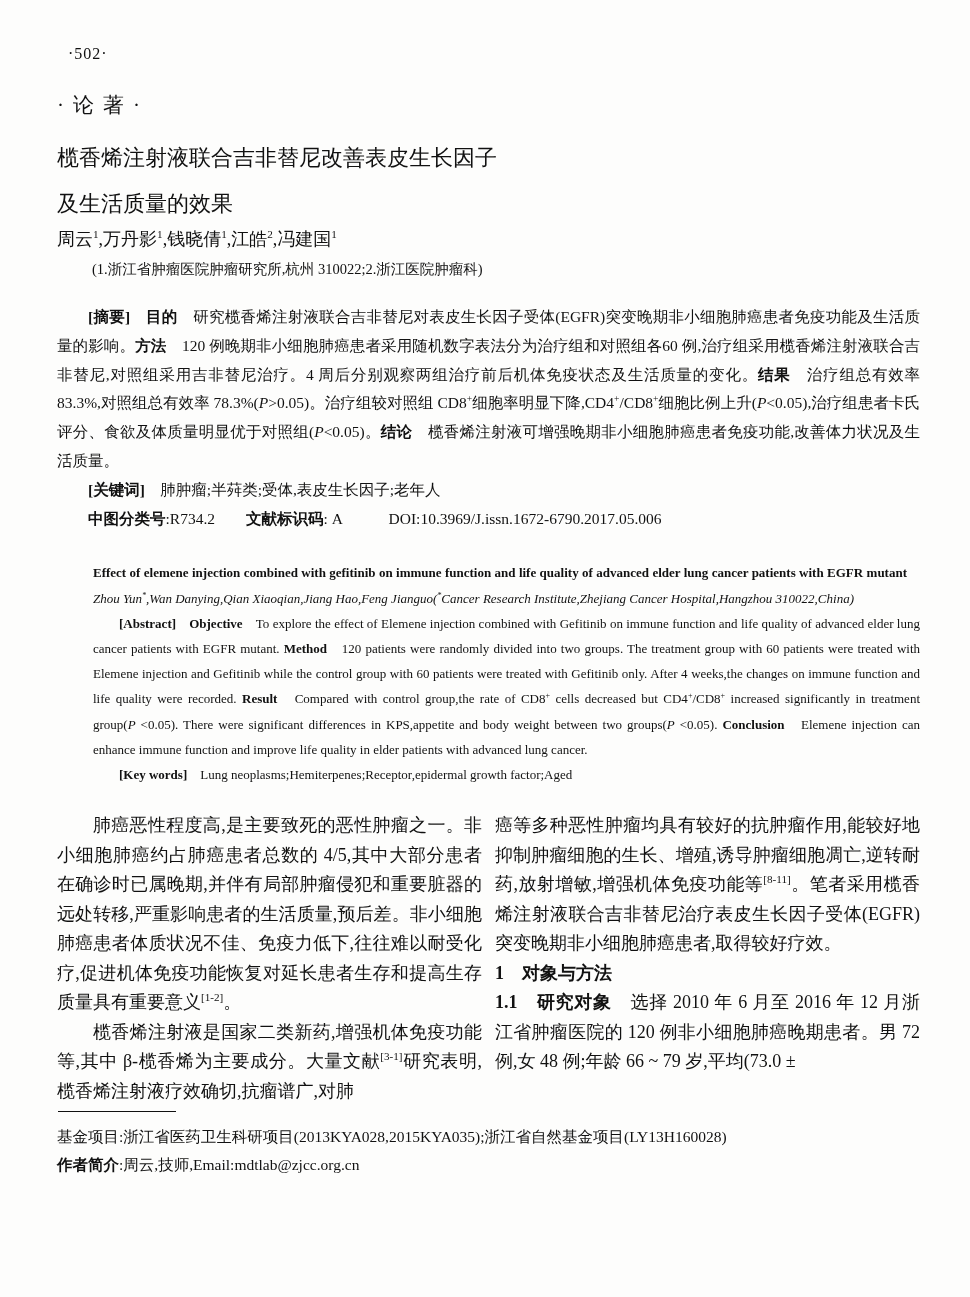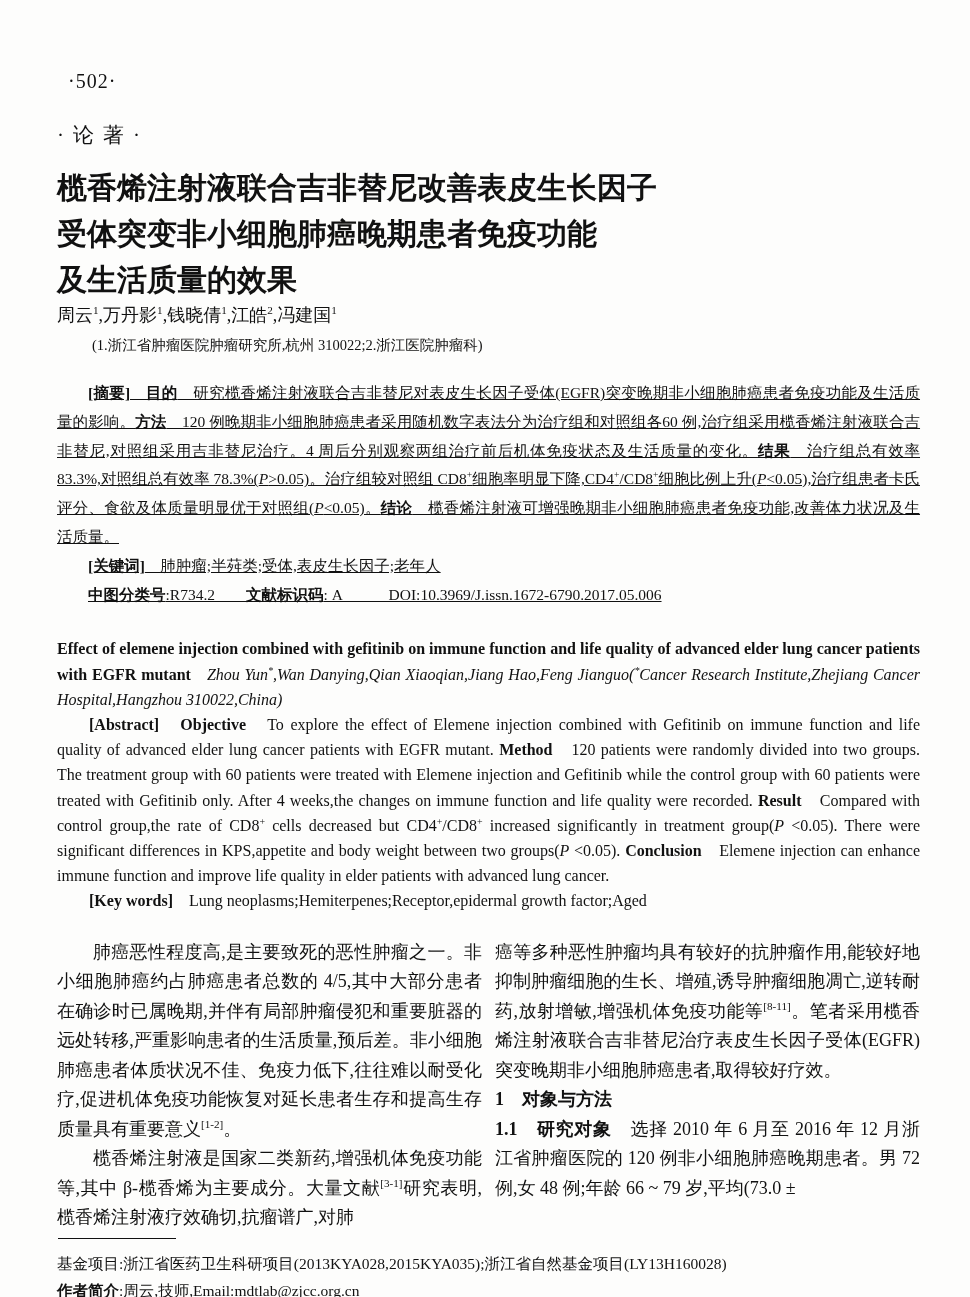--- a/index.html
+++ b/index.html
@@ -11,60 +11,60 @@
     margin: 0 auto;
     background: #fdfdfc;
     color: #111;
     font-family: "Liberation Serif", "DejaVu Serif", serif;
     padding: 0 50px 0 57px;
     overflow: hidden;
   }
   sup { font-size: 0.62em; vertical-align: super; line-height: 0; }
 
   .page-number {
-    padding-top: 70px;
+    padding-top: 45px;
     margin-left: 11px;
-    font-size: 20px;
+    font-size: 16px;
     letter-spacing: 1px;
   }
   .category-mark {
     margin-top: 28px;
     text-align: left;
     font-size: 21px;
     letter-spacing: 9px;
     padding-right: 8px;
   }
   .title-cn {
     margin-top: 16px;
-    font-size: 30px;
+    font-size: 22px;
     line-height: 46px;
-    font-weight: bold;
+    font-weight: normal;
     font-family: "Liberation Serif", "DejaVu Serif", serif;
   }
   .authors-cn {
     font-size: 18px;
   }
   .affiliation-cn {
     margin-top: 9px;
     font-size: 14.5px;
     margin-left: 35px;
   }
   .abstract-block {
     margin-top: 24px;
     font-size: 15.5px;
     line-height: 28.8px;
     text-align: justify;
-    text-decoration: underline;
   }
   .indent2 { text-indent: 2em; }
   .english-block {
     margin-top: 27px;
-    font-size: 16px;
+    font-size: 13px;
     line-height: 25.2px;
     text-align: justify;
+    margin-left: 36px;
   }
   .en-para { text-indent: 2em; }
   .body-columns {
     margin-top: 24px;
     display: flex;
     gap: 13px;
     font-size: 18px;
     line-height: 29.5px;
     text-align: justify;
   }
@@ -91,21 +91,20 @@
 <body>
 
 <div class="page">
 
   <div class="page-number">·502·</div>
 
   <div class="category-mark">·论著·</div>
 
   <div class="title-cn">
     <div>榄香烯注射液联合吉非替尼改善表皮生长因子</div>
-    <div>受体突变非小细胞肺癌晚期患者免疫功能</div>
     <div>及生活质量的效果</div>
   </div>
 
   <div class="authors-cn"><span>周云</span><sup>1</sup><span>,万丹影</span><sup>1</sup><span>,钱晓倩</span><sup>1</sup><span>,江皓</span><sup>2</sup><span>,冯建国</span><sup>1</sup></div>
 
   <div class="affiliation-cn">(1.浙江省肿瘤医院肿瘤研究所,杭州 310022;2.浙江医院肿瘤科)</div>
 
   <div class="abstract-block">
     <div class="indent2"><span style="font-weight: bold;">[摘要]　</span><span style="font-weight: bold;">目的</span><span>　研究榄香烯注射液联合吉非替尼对表皮生长因子受体(EGFR)突变晚期非小细胞肺癌患者免疫功能及生活质量的影响。</span><span style="font-weight: bold;">方法</span><span>　120 例晚期非小细胞肺癌患者采用随机数字表法分为治疗组和对照组各60 例,治疗组采用榄香烯注射液联合吉非替尼,对照组采用吉非替尼治疗。4 周后分别观察两组治疗前后机体免疫状态及生活质量的变化。</span><span style="font-weight: bold;">结果</span><span>　治疗组总有效率 83.3%,对照组总有效率 78.3%(</span><span style="font-style: italic;">P</span><span>&gt;0.05)。治疗组较对照组 CD8</span><sup>+</sup><span>细胞率明显下降,CD4</span><sup>+</sup><span>/CD8</span><sup>+</sup><span>细胞比例上升(</span><span style="font-style: italic;">P</span><span>&lt;0.05),治疗组患者卡氏评分、食欲及体质量明显优于对照组(</span><span style="font-style: italic;">P</span><span>&lt;0.05)。</span><span style="font-weight: bold;">结论</span><span>　榄香烯注射液可增强晚期非小细胞肺癌患者免疫功能,改善体力状况及生活质量。</span></div>
     <div class="indent2"><span style="font-weight: bold;">[关键词]</span><span>　肺肿瘤;半荈类;受体,表皮生长因子;老年人</span></div>

